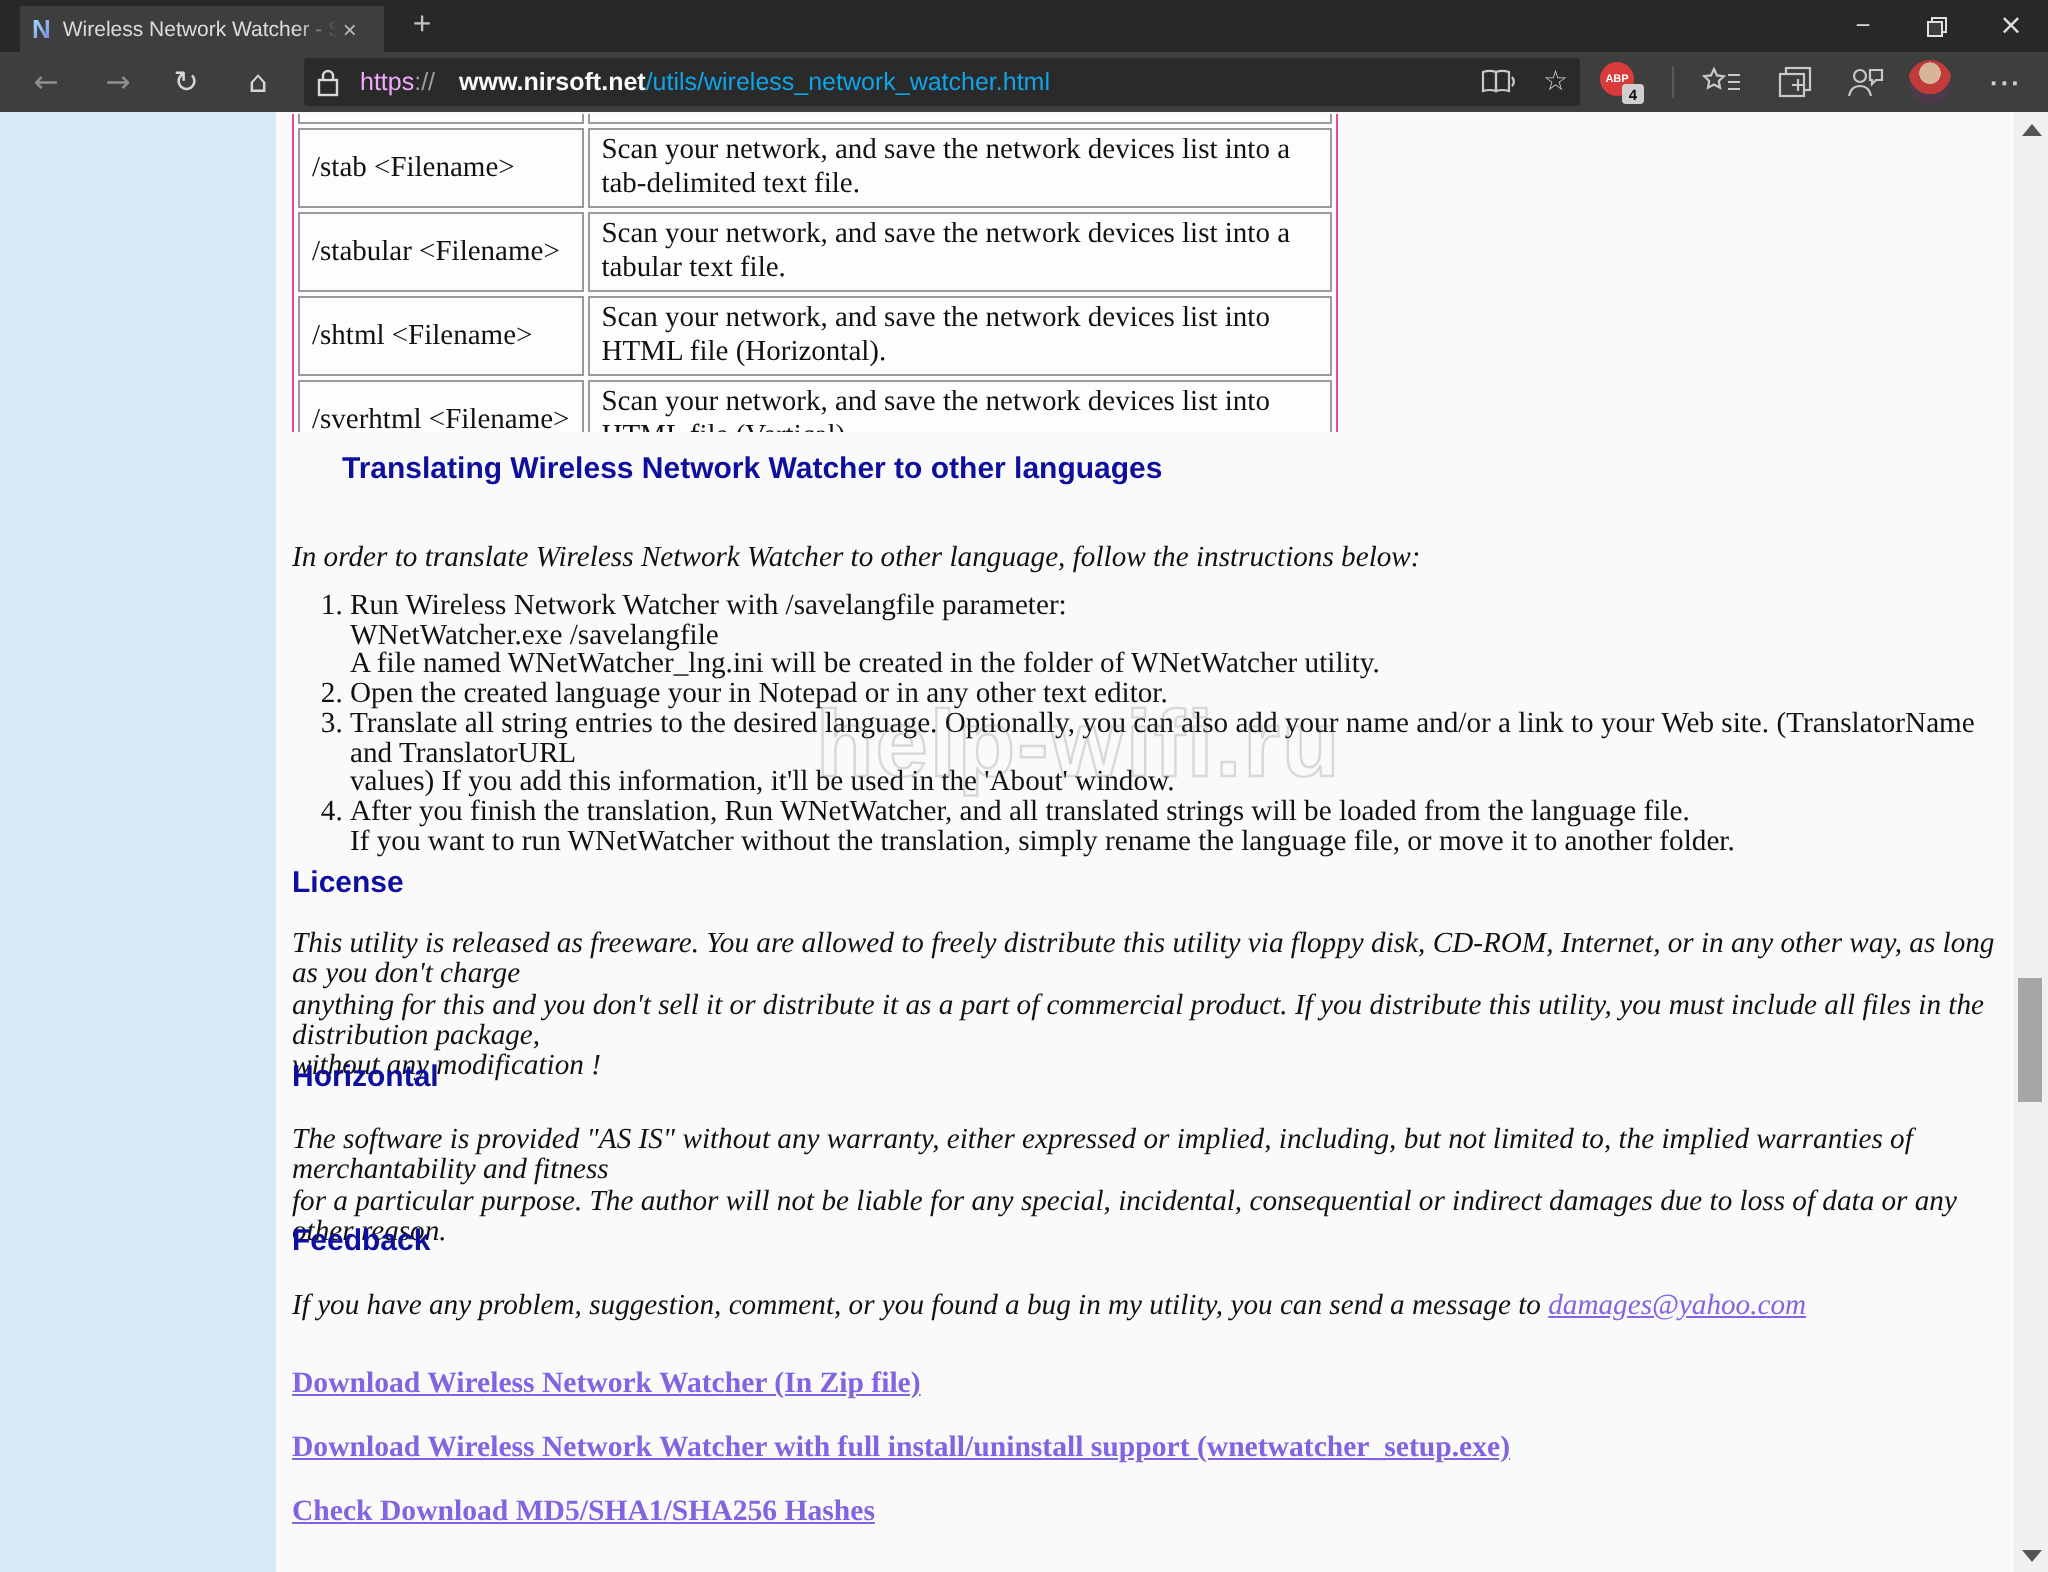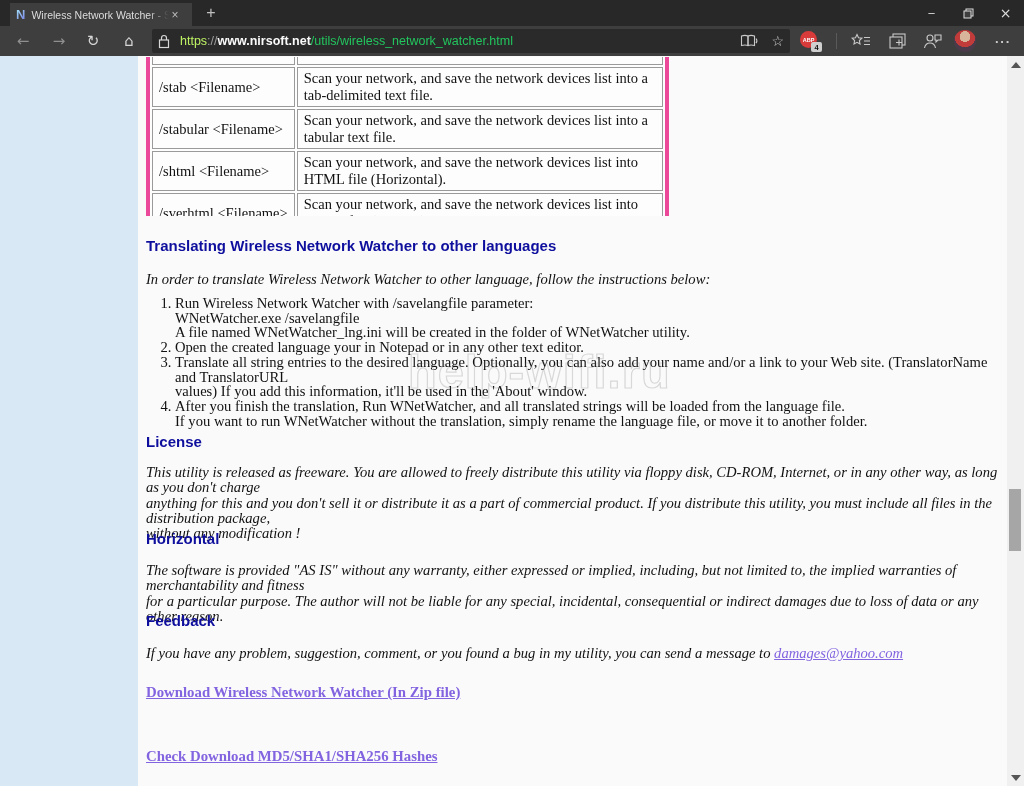--- a/index.html
+++ b/index.html
@@ -25,24 +25,24 @@
             color:#e0e0e0; font-family:"DejaVu Sans",sans-serif; font-size:10px; }
   .winbtn.closeb { font-size:14px; }
 
   .toolbar { position:absolute; left:0; top:26px; width:1024px; height:30px; background:#3e3e3e; }
   .navbtn { position:absolute; top:0; width:30px; height:30px; display:flex; align-items:center;
             justify-content:center; font-family:"DejaVu Sans",sans-serif; font-size:15px; color:#d5d5d5; }
   .navbtn.dim { color:#8f8f8f; }
   .addressbar { position:absolute; left:152px; top:3px; width:638px; height:24px; background:#2a2a2a;
                 border-radius:2px; display:flex; align-items:center; padding:0 6px; }
   .addr-url { font-family:"Liberation Sans",sans-serif; font-size:12.5px; white-space:nowrap; margin-left:10px; }
-  .u-scheme { color:#bef264; }
+  .u-scheme { color:#f0abfc; }
   .u-sep { color:#9e9e9e; }
-  .u-host { color:#fafafa; font-weight:bold; }
-  .u-path { color:#22c55e; }
+  .u-host { color:#fafafa; font-weight:bold;margin-left:12px; }
+  .u-path { color:#0ea5e9; }
   .addr-right { position:absolute; right:6px; top:0; height:24px; display:flex; align-items:center; gap:12px; }
   .addr-star { color:#cfcfcf; font-family:"DejaVu Sans",sans-serif; font-size:14px; }
   .extbtn { position:absolute; left:800px; top:5px; width:26px; height:22px; }
   .abp { position:absolute; left:0; top:0; width:17px; height:17px; background:#d93b3b; border-radius:50%;
          color:#fff; font-family:"Liberation Sans",sans-serif; font-weight:bold; font-size:5.5px;
          display:flex; align-items:center; justify-content:center; }
   .abp-badge { position:absolute; left:11px; top:11px; width:11px; height:10px; background:#cfcfcf;
                border-radius:2px; color:#111; font-family:"Liberation Sans",sans-serif; font-size:7.5px;
                font-weight:bold; display:flex; align-items:center; justify-content:center; }
   .tb-divider { position:absolute; left:836px; top:7px; width:1px; height:16px; background:#5a5a5a; }
@@ -57,21 +57,21 @@
   .content { position:absolute; left:0; top:56px; width:1024px; height:730px; background:#fafafa; }
   .left-strip { position:absolute; left:0; top:0; width:138px; height:730px; background:#d9e8f5; }
 
   .scroll-track { position:absolute; left:1007px; top:0; width:17px; height:730px; background:#f0f0f0; }
   .scroll-up, .scroll-down { position:absolute; left:4px; width:0; height:0; }
   .scroll-up { top:6px; border-left:5px solid transparent; border-right:5px solid transparent; border-bottom:6px solid #555; }
   .scroll-down { bottom:5px; border-left:5px solid transparent; border-right:5px solid transparent; border-top:6px solid #555; }
   .scroll-thumb { position:absolute; left:2px; top:433px; width:12px; height:62px; background:#a6a6a6; }
 
   .tbl-wrap { position:absolute; left:146px; top:1px; width:614px; height:159px; overflow:hidden; }
-  table.opts { width:523px; border:4px solid #ec4899; border-spacing:2px; margin-top:-17px; background:#fdfdfd; }
+  table.opts { width:523px; border:1px solid #ec4899; border-spacing:2px; margin-top:-17px; background:#fdfdfd; }
   table.opts td { border:1px solid #9a9a9a; padding:2px 6px; font-size:14.5px; color:#111; height:19px; }
   td.c-opt { width:118px; white-space:nowrap; }
 
   .h-sec { position:absolute; left:146px; font-family:"Liberation Sans",sans-serif; font-weight:bold;
            font-size:15px; color:#0f0f9e; }
   .para { position:absolute; left:146px; width:861px; font-size:14.6px; line-height:15.3px;
           color:#111; white-space:pre-line;font-style:italic; }
   ol.steps { position:absolute; left:146px; top:240px; width:851px; padding-left:29px;
              font-size:14.6px; line-height:14.7px; color:#111; }
   ol.steps li { white-space:pre-line; }
@@ -188,21 +188,21 @@
         </tr>
         <tr>
           <td class="c-opt">/sverhtml &lt;Filename&gt;</td>
           <td>Scan your network, and save the network devices list into HTML file (Vertical).</td>
         </tr>
 
       </tbody>
         </table>
     </div>
 
-    <div class="h-sec" style="top:181px;">Translating Wireless Network Watcher to other languages</div>
+    <div class="h-sec" style="top:170px;margin-left:25px;">Translating Wireless Network Watcher to other languages</div>
     <div class="para" style="top:216px;">In order to translate Wireless Network Watcher to other language, follow the instructions below:</div>
 
     <ol class="steps">
       <li>Run Wireless Network Watcher with /savelangfile parameter:
 WNetWatcher.exe /savelangfile
 A file named WNetWatcher_lng.ini will be created in the folder of WNetWatcher utility.</li>
       <li>Open the created language your in Notepad or in any other text editor.</li>
       <li>Translate all string entries to the desired language. Optionally, you can also add your name and/or a link to your Web site. (TranslatorName and TranslatorURL
 values) If you add this information, it'll be used in the 'About' window.</li>
       <li>After you finish the translation, Run WNetWatcher, and all translated strings will be loaded from the language file.
@@ -217,20 +217,21 @@
 without any modification !</div>
 
     <div class="h-sec" style="top:474px;">Horizontal</div>
     <div class="para" style="top:507px;">The software is provided "AS IS" without any warranty, either expressed or implied, including, but not limited to, the implied warranties of merchantability and fitness
 for a particular purpose. The author will not be liable for any special, incidental, consequential or indirect damages due to loss of data or any other reason.</div>
 
     <div class="h-sec" style="top:556px;">Feedback</div>
     <div class="para" style="top:590px;"><span>If you have any problem, suggestion, comment, or you found a bug in my utility, you can send a message to </span><a class="maillink" href="#">damages@yahoo.com</a></div>
 
     <div class="dl-link" style="top:628px;">Download Wireless Network Watcher (In Zip file)</div>
+    <div class="dl-link" style="top:660px;">Download Wireless Network Watcher with full install/uninstall support (wnetwatcher_setup.exe)</div>
     <div class="dl-link" style="top:692px;">Check Download MD5/SHA1/SHA256 Hashes</div>
 
     <div class="scroll-track">
       <div class="scroll-up"></div>
       <div class="scroll-thumb"></div>
       <div class="scroll-down"></div>
     </div>
   </div>
 
 </div>

